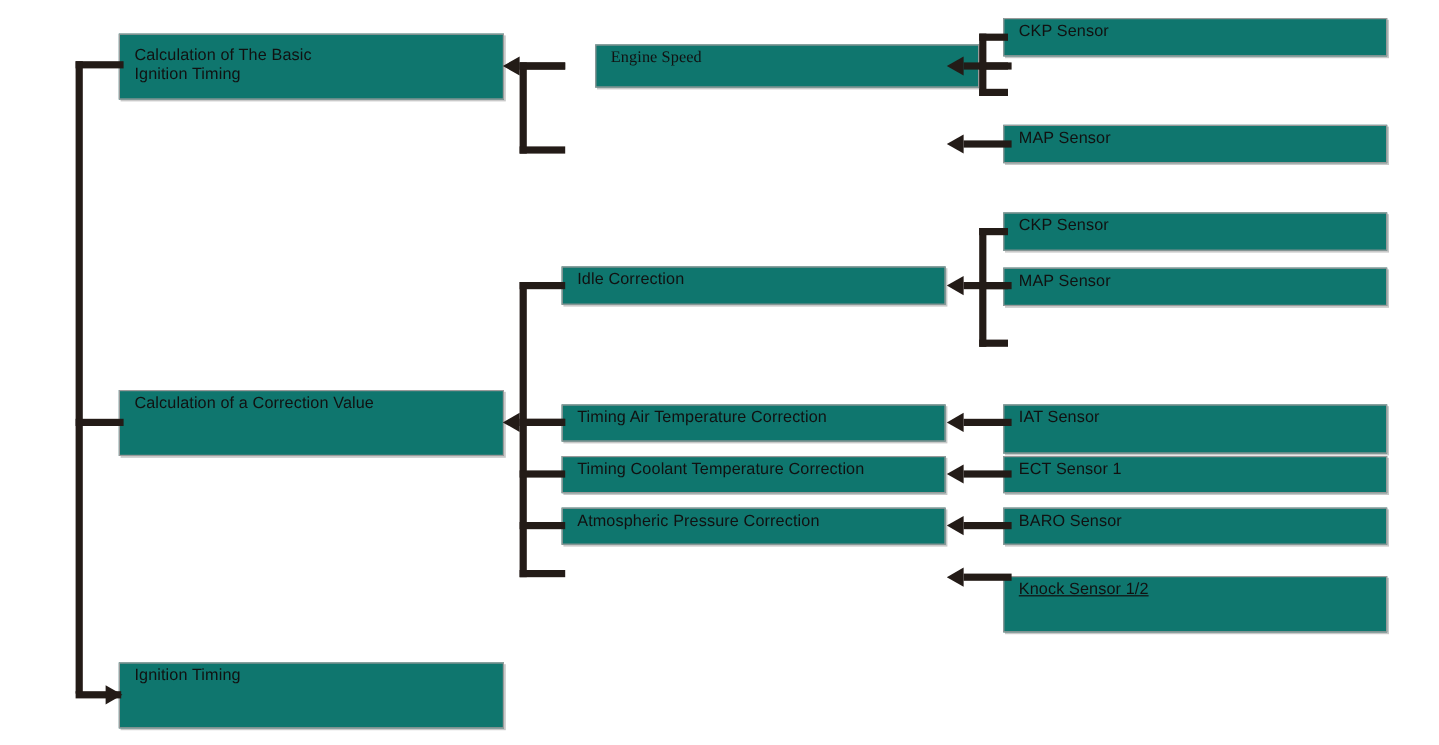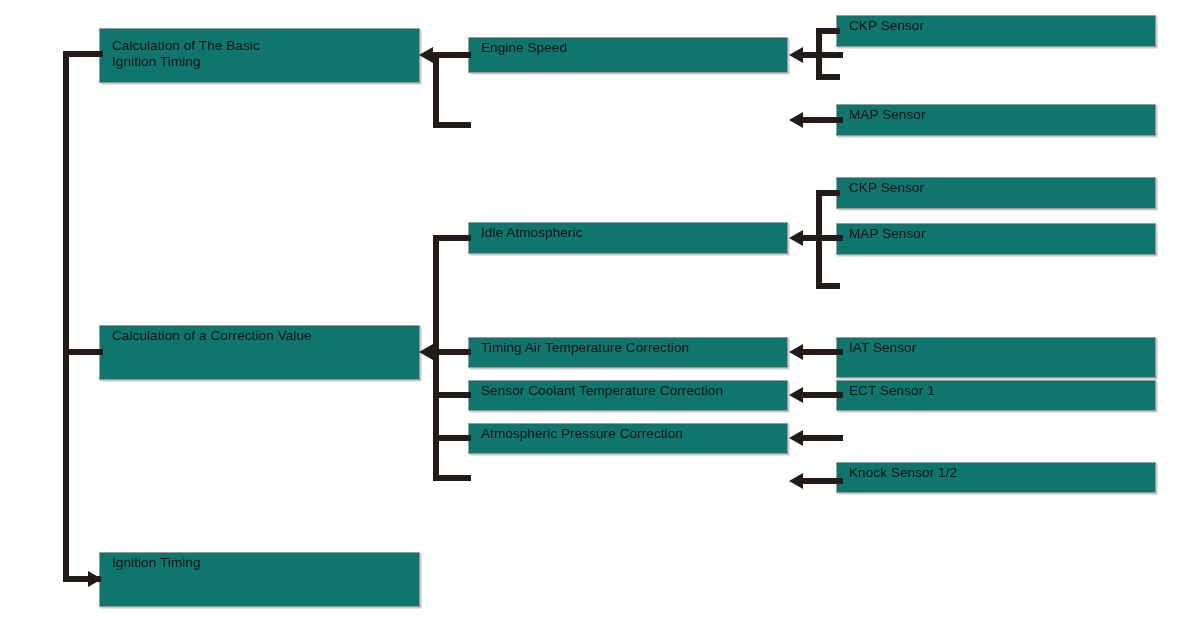--- a/index.html
+++ b/index.html
@@ -60,48 +60,49 @@
 
 <div id="canvas">
 
   <div class="box two-line" style="left:99px; top:28px; width:321px; height:55px;">Calculation of The Basic
 Ignition Timing</div>
 
   <div class="box" style="left:99px; top:325px; width:321px; height:55px;">Calculation of a Correction Value</div>
 
   <div class="box" style="left:99px; top:552px; width:321px; height:55px;">Ignition Timing</div>
 
-  <div class="box" style="left:468px; top:37px; width:320px; height:36px;">Engine Speed</div>
+  <div class="box" style="left:496px; top:37px; width:320px; height:36px;font-family:Liberation Serif, serif;">Engine Speed</div>
 
 
-  <div class="box" style="left:468px; top:222px; width:320px; height:32px;">Idle Atmospheric</div>
+  <div class="box" style="left:468px; top:222px; width:320px; height:32px;">Idle Correction</div>
 
   <div class="box" style="left:468px; top:337px; width:320px; height:31px;">Timing Air Temperature Correction</div>
 
-  <div class="box" style="left:468px; top:380px; width:320px; height:31px;">Sensor Coolant Temperature Correction</div>
+  <div class="box" style="left:468px; top:380px; width:320px; height:31px;">Timing Coolant Temperature Correction</div>
 
   <div class="box" style="left:468px; top:423px; width:320px; height:31px;">Atmospheric Pressure Correction</div>
 
 
   <div class="box" style="left:836px; top:15px; width:320px; height:32px;">CKP Sensor</div>
 
 
   <div class="box" style="left:836px; top:104px; width:320px; height:32px;">MAP Sensor</div>
 
   <div class="box" style="left:836px; top:177px; width:320px; height:32px;">CKP Sensor</div>
 
   <div class="box" style="left:836px; top:223px; width:320px; height:32px;">MAP Sensor</div>
 
 
   <div class="box" style="left:836px; top:337px; width:320px; height:41px;">IAT Sensor</div>
 
   <div class="box" style="left:836px; top:380px; width:320px; height:31px;">ECT Sensor 1</div>
 
+  <div class="box" style="left:836px; top:423px; width:320px; height:31px;">BARO Sensor</div>
 
-  <div class="box" style="left:836px; top:462px; width:320px; height:31px;">Knock Sensor 1/2</div>
+  <div class="box" style="left:836px; top:480px; width:320px; height:47px;text-decoration:underline;">Knock Sensor 1/2</div>
 
   <div class="seg" style="left:63px; top:51px; width:40px; height:6px;"></div>
 
   <div class="seg" style="left:63px; top:51px; width:6px; height:527px;"></div>
 
   <div class="seg" style="left:63px; top:349px; width:40px; height:6px;"></div>
 
   <div class="seg" style="left:63px; top:576px; width:38px; height:6px;"></div>
   <div class="arrow-right" style="left:88px; top:571px;"></div>
 

